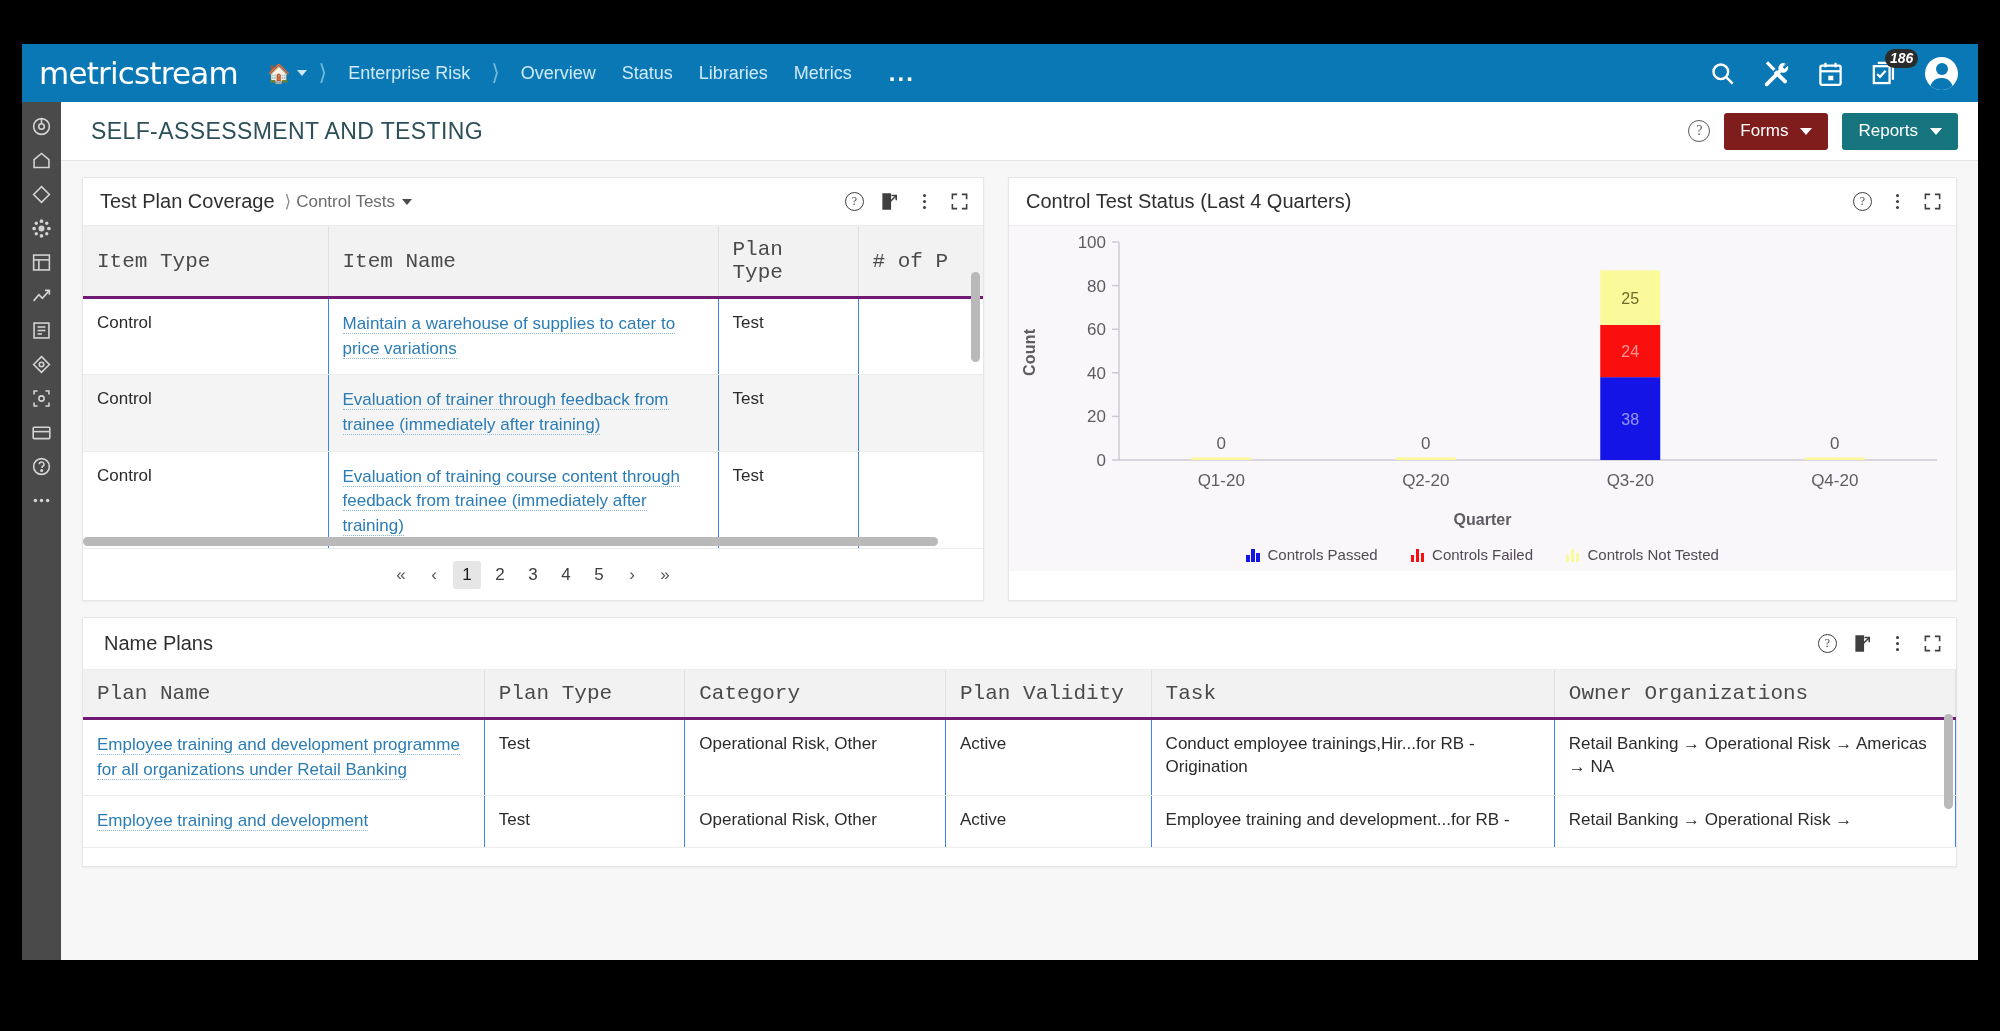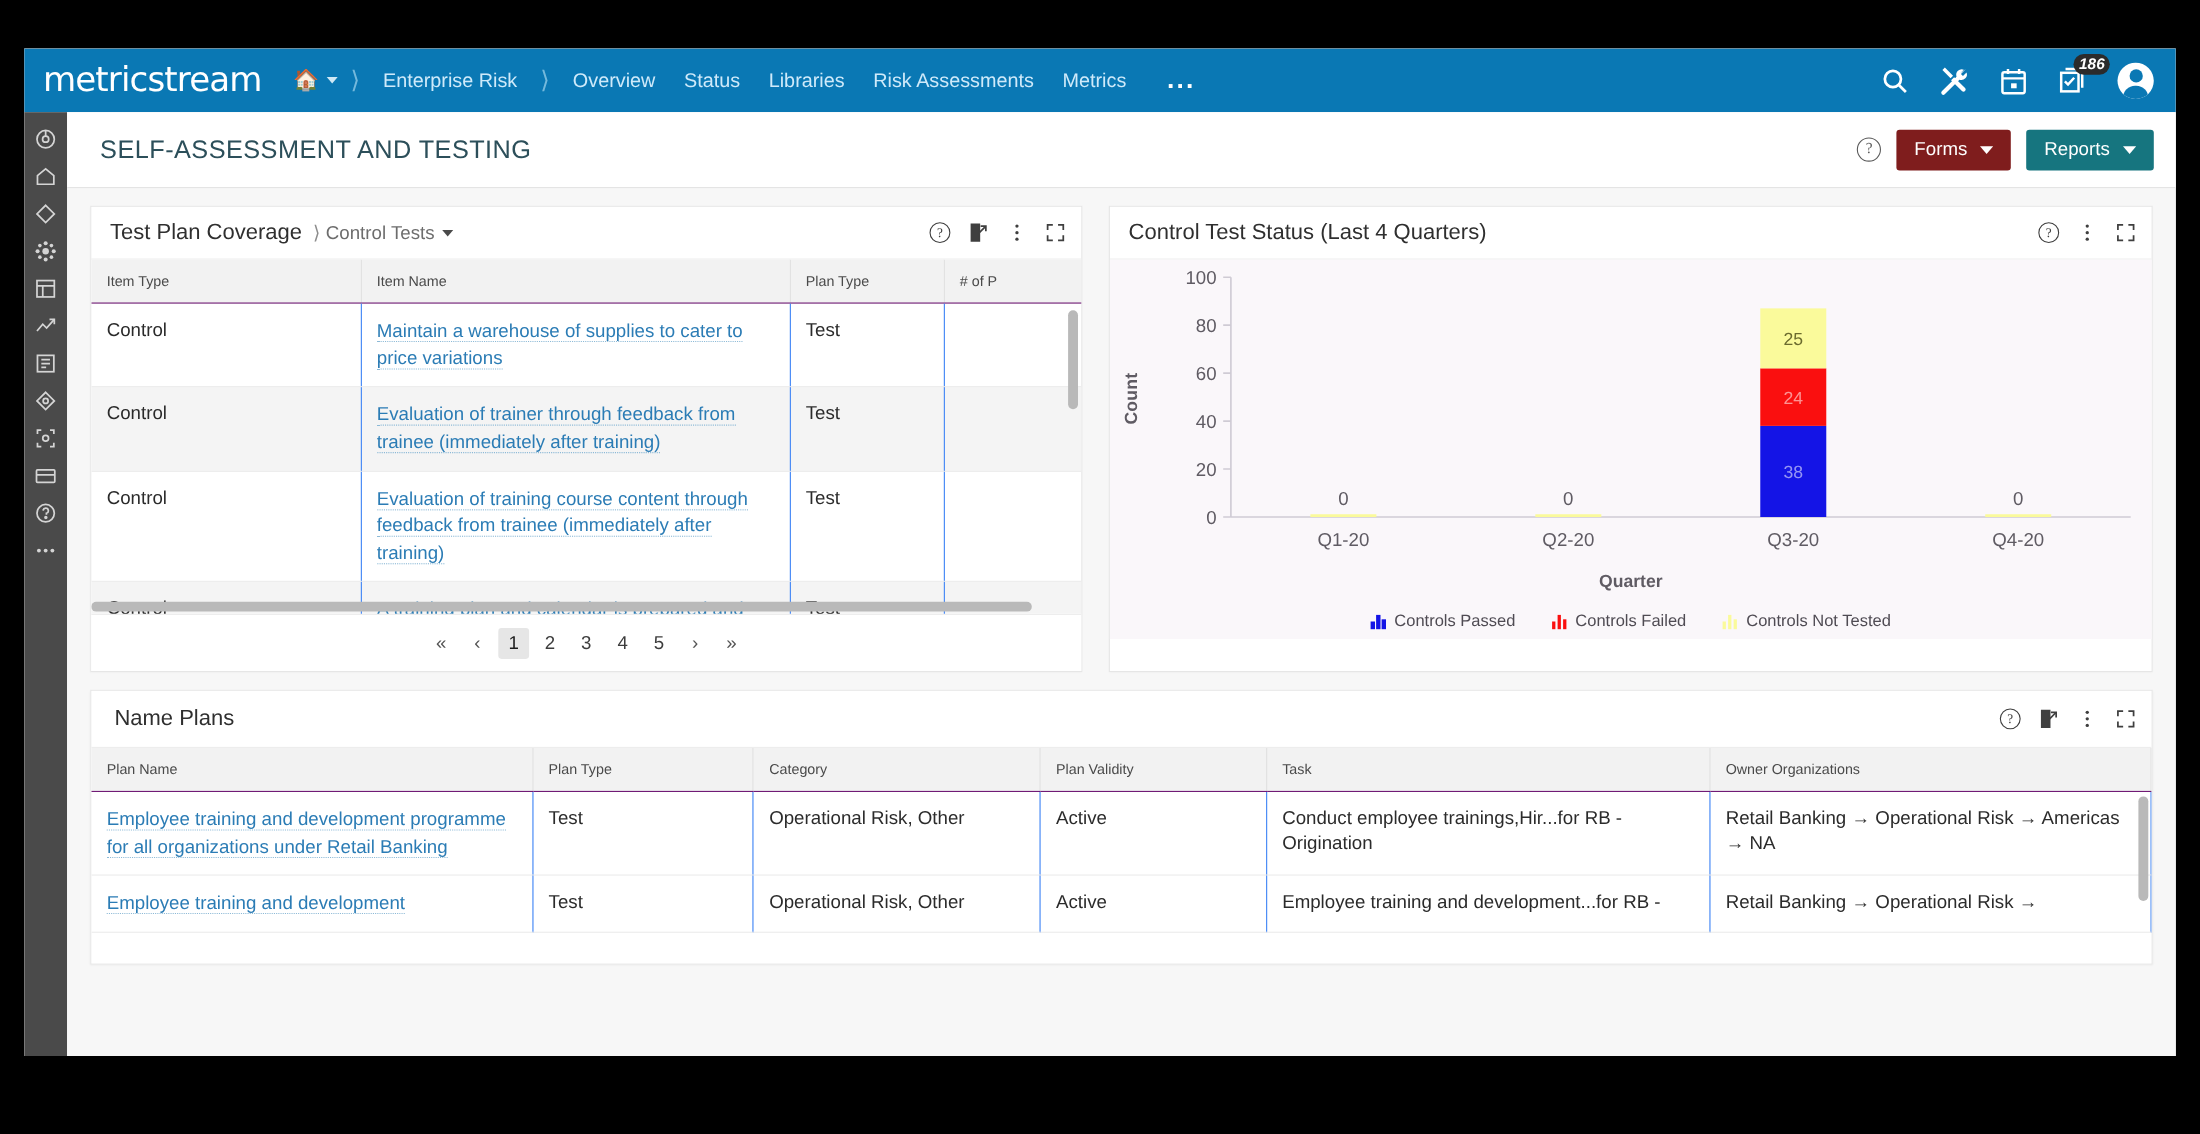--- a/index.html
+++ b/index.html
@@ -81,21 +81,21 @@
     width: 21px; height: 21px; color: #d4d4d4;
   }
   .rail-ic svg { display: block; width: 21px; height: 21px; }
 
   
   .content {
     position: absolute; left: 39px; top: 58px;
     width: 1917px; height: 858px; background: #f7f7f7; overflow: hidden;
   }
   .page-head {
-    height: 69px; background: #ffffff; border-bottom: 1px solid #e4e4e4;
+    height: 59px; background: #ffffff; border-bottom: 1px solid #e4e4e4;
     display: flex; align-items: center; position: relative;
   }
   .page-title {
     font-size: 23px; color: #2c4f5a; letter-spacing: 0.4px;
     margin-left: 30px; font-weight: 400;
   }
   .page-head-right {
     position: absolute; right: 20px; display: flex; align-items: center; gap: 14px;
   }
   .help-circ {
@@ -144,23 +144,24 @@
   .ptool.help {
     width: 19px; height: 19px; border-radius: 50%; border: 1.5px solid #3f3f3f;
     font-size: 12px; display: flex; align-items: center; justify-content: center;
     font-family: "Liberation Serif", serif;
   }
 
   
   table.dt { border-collapse: collapse; width: 100%; table-layout: fixed; }
   table.dt th {
     background: #f2f2f2; text-align: left; font-weight: 400;
-    font-size: 13px; color: #4a4a4a; padding: 12px 14px;
-    border-right: 1px solid #e0e0e0; border-bottom: 1px solid #701a75;
+    font-size: 21px; color: #4a4a4a; padding: 12px 14px;
+    border-right: 1px solid #e0e0e0; border-bottom: 3px solid #701a75;
     vertical-align: middle;
+    font-family: Liberation Mono, monospace;
   }
   table.dt td {
     font-size: 17px; color: #2b2b2b; padding: 13px 14px;
     border-right: 1px solid #3b82f6; border-bottom: 1px solid #ececec;
     vertical-align: top; line-height: 1.34;
   }
   table.dt tr.alt td { background: #f4f4f4; }
   a.dlink {
     color: #2b7cb5; text-decoration: none;
     border-bottom: 1px dotted #8cb9d6;
@@ -225,21 +226,20 @@
       <div class="home-ic">
         <span class="home-glyph">🏠</span>
         <span class="caret-sm"></span>
       </div>
       <span class="chev">⟩</span>
       <a class="nav-link">Enterprise Risk</a>
       <span class="chev">⟩</span>
       <a class="nav-link">Overview</a>
       <a class="nav-link">Status</a>
       <a class="nav-link">Libraries</a>
-      <a class="nav-link">Risk Assessments</a>
       <a class="nav-link">Metrics</a>
       <a class="nav-link ellipsis">...</a>
     </div>
 
     <div class="topbar-right">
       <div class="ticon">
         <svg viewBox="0 0 24 24" fill="none" stroke="currentColor" stroke-width="2.2">
           <circle cx="10.5" cy="10.5" r="6.5"></circle>
             <line x1="15.5" y1="15.5" x2="21" y2="21"></line>
         </svg>

